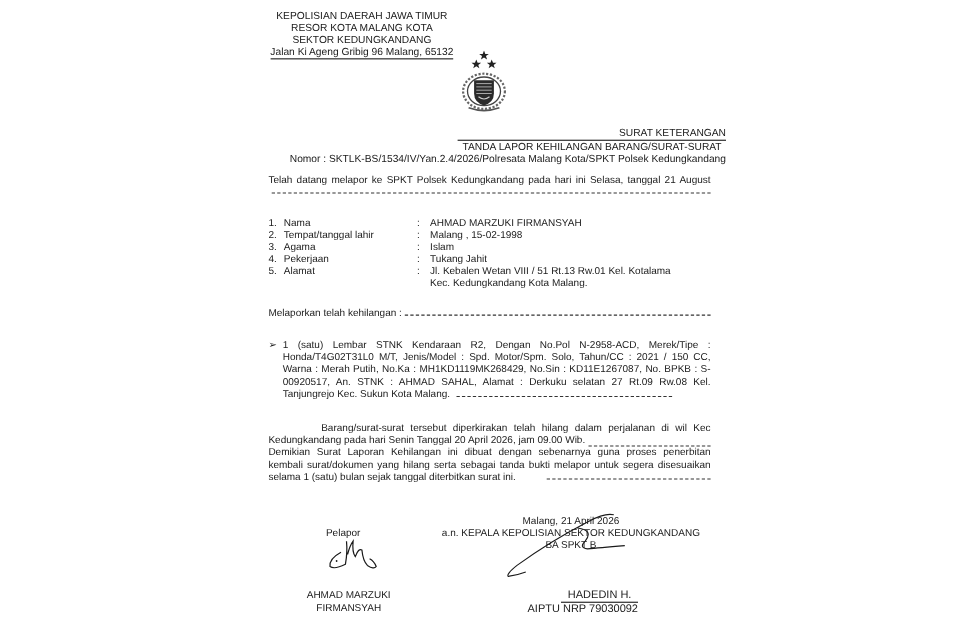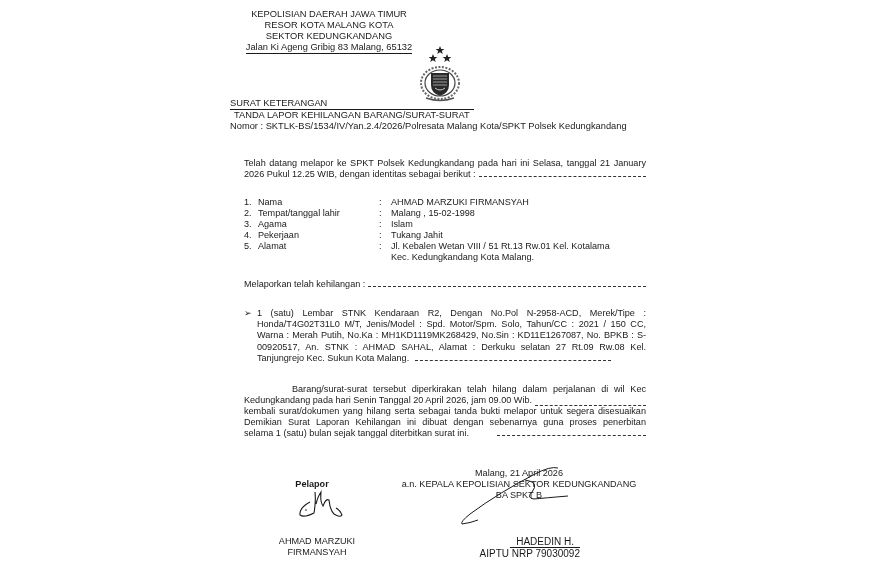--- a/index.html
+++ b/index.html
@@ -40,23 +40,23 @@
     
     .emblem {
       position: absolute;
       left: 412px; top: 46px;
       width: 56px; height: 60px;
     }
 
     
     .title-block {
       position: absolute;
-      left: 230px; top: 98px;
+      left: 230px; top: 116px;
       width: 430px;
-      text-align: left;
+      text-align: right;
       font-size: 9.3px;
       line-height: 11px;
     }
     .title-block .sub {
       display: inline-block;
       border-top: 1px solid #1a1a1a;
       padding: 0 4px;
     }
 
     .para {
@@ -141,21 +141,21 @@
   </style>
 </head>
 <body>
 
 <div class="page">
 
   <div class="letterhead">
     <div>KEPOLISIAN DAERAH JAWA TIMUR</div>
     <div>RESOR KOTA MALANG KOTA</div>
     <div>SEKTOR KEDUNGKANDANG</div>
-    <div><span class="addr">Jalan Ki Ageng Gribig 83 Malang, 65132</span></div>
+    <div><span class="addr">Jalan Ki Ageng Gribig 96 Malang, 65132</span></div>
   </div>
 
   <div class="emblem">
     <svg width="56" height="60" viewBox="0 0 56 60">
 
       <g fill="#222">
         <polygon points="28,0 29.2,3 32.4,3 29.8,5 30.8,8 28,6.2 25.2,8 26.2,5 23.6,3 26.8,3"></polygon>
         <polygon points="21,8 22.2,11 25.4,11 22.8,13 23.8,16 21,14.2 18.2,16 19.2,13 16.6,11 19.8,11"></polygon>
         <polygon points="35,8 36.2,11 39.4,11 36.8,13 37.8,16 35,14.2 32.2,16 33.2,13 30.6,11 33.8,11"></polygon>
       </g>
@@ -171,23 +171,22 @@
     </svg>
   </div>
 
   <div class="title-block">
     <div>SURAT KETERANGAN</div>
     <div><span class="sub">TANDA LAPOR KEHILANGAN BARANG/SURAT-SURAT</span></div>
     <div>Nomor : SKTLK-BS/1534/IV/Yan.2.4/2026/Polresata Malang Kota/SPKT Polsek Kedungkandang</div>
   </div>
 
   <div class="para" style="top:158px;">
-    <div style="text-align:justify; text-align-last:justify;">Telah datang melapor ke SPKT Polsek Kedungkandang pada hari ini Selasa, tanggal 21 January</div>
+    <div style="text-align:justify; text-align-last:justify;">Telah datang melapor ke SPKT Polsek Kedungkandang pada hari ini Selasa, tanggal 21 August</div>
     <div style="display:flex; align-items:baseline;">
-      <span>2026 Pukul 12.25  WIB, dengan identitas sebagai berikut :</span>
       <span class="dashes" style="flex:1; margin-left:3px;"></span>
     </div>
   </div>
 
   <div class="id-list">
     <div class="id-row">
       <span class="id-no">1.</span>
       <span class="id-label">Nama</span>
       <span class="id-colon">:</span>
       <span class="id-value">AHMAD MARZUKI FIRMANSYAH</span>
@@ -236,29 +235,29 @@
       <span class="dashes" style="width:196px; margin-left:3px;"></span>
     </span>
   </div>
 
   <div class="para" style="top:384px;">
     <div style="text-align:justify; text-align-last:justify;padding-left:48px;">Barang/surat-surat tersebut diperkirakan telah hilang dalam perjalanan di wil Kec</div>
     <div style="display:flex; align-items:flex-end;">
       <span>Kedungkandang pada hari Senin Tanggal 20 April 2026, jam 09.00 Wib.</span>
       <span class="dashes" style="flex:1; margin-left:3px;"></span>
     </div>
+    <div style="text-align:justify; text-align-last:justify;">Demikian Surat Laporan Kehilangan ini dibuat dengan sebenarnya guna proses penerbitan</div>
     <div style="text-align:justify; text-align-last:justify;">kembali surat/dokumen yang hilang serta sebagai tanda bukti melapor untuk segera disesuaikan</div>
-    <div style="text-align:justify; text-align-last:justify;">Demikian Surat Laporan Kehilangan ini dibuat dengan sebenarnya guna proses penerbitan</div>
     <div style="display:flex; align-items:baseline;gap:24px;">
       <span>selama 1 (satu) bulan sejak tanggal diterbitkan surat ini.</span>
       <span class="dashes" style="flex:1; margin-left:4px;"></span>
     </div>
   </div>
 
-  <div class="sig-left" style="top:479px;font-weight:bold;">Pelapor</div>
+  <div class="sig-left" style="top:479px;">Pelapor</div>
   <svg class="scribble" style="left:296px; top:488px;" width="60" height="34" viewBox="0 0 60 34">
     <path d="M14,14 Q3,20 4,27 Q8,30 18,25 Q20,14 19,4 M20,16 Q22,8 25,4 Q24,14 27,18 Q30,10 33,12 Q34,22 38,26 Q44,30 46,27 Q44,22 40,20" fill="none" stroke="#1a1a1a" stroke-width="1.1"></path>
     <circle cx="10" cy="22" r="0.8" fill="#1a1a1a"></circle>
   </svg>
   <div class="sig-name-left">
     <div>AHMAD MARZUKI</div>
     <div>FIRMANSYAH</div>
   </div>
 
   <div class="sig-right">

